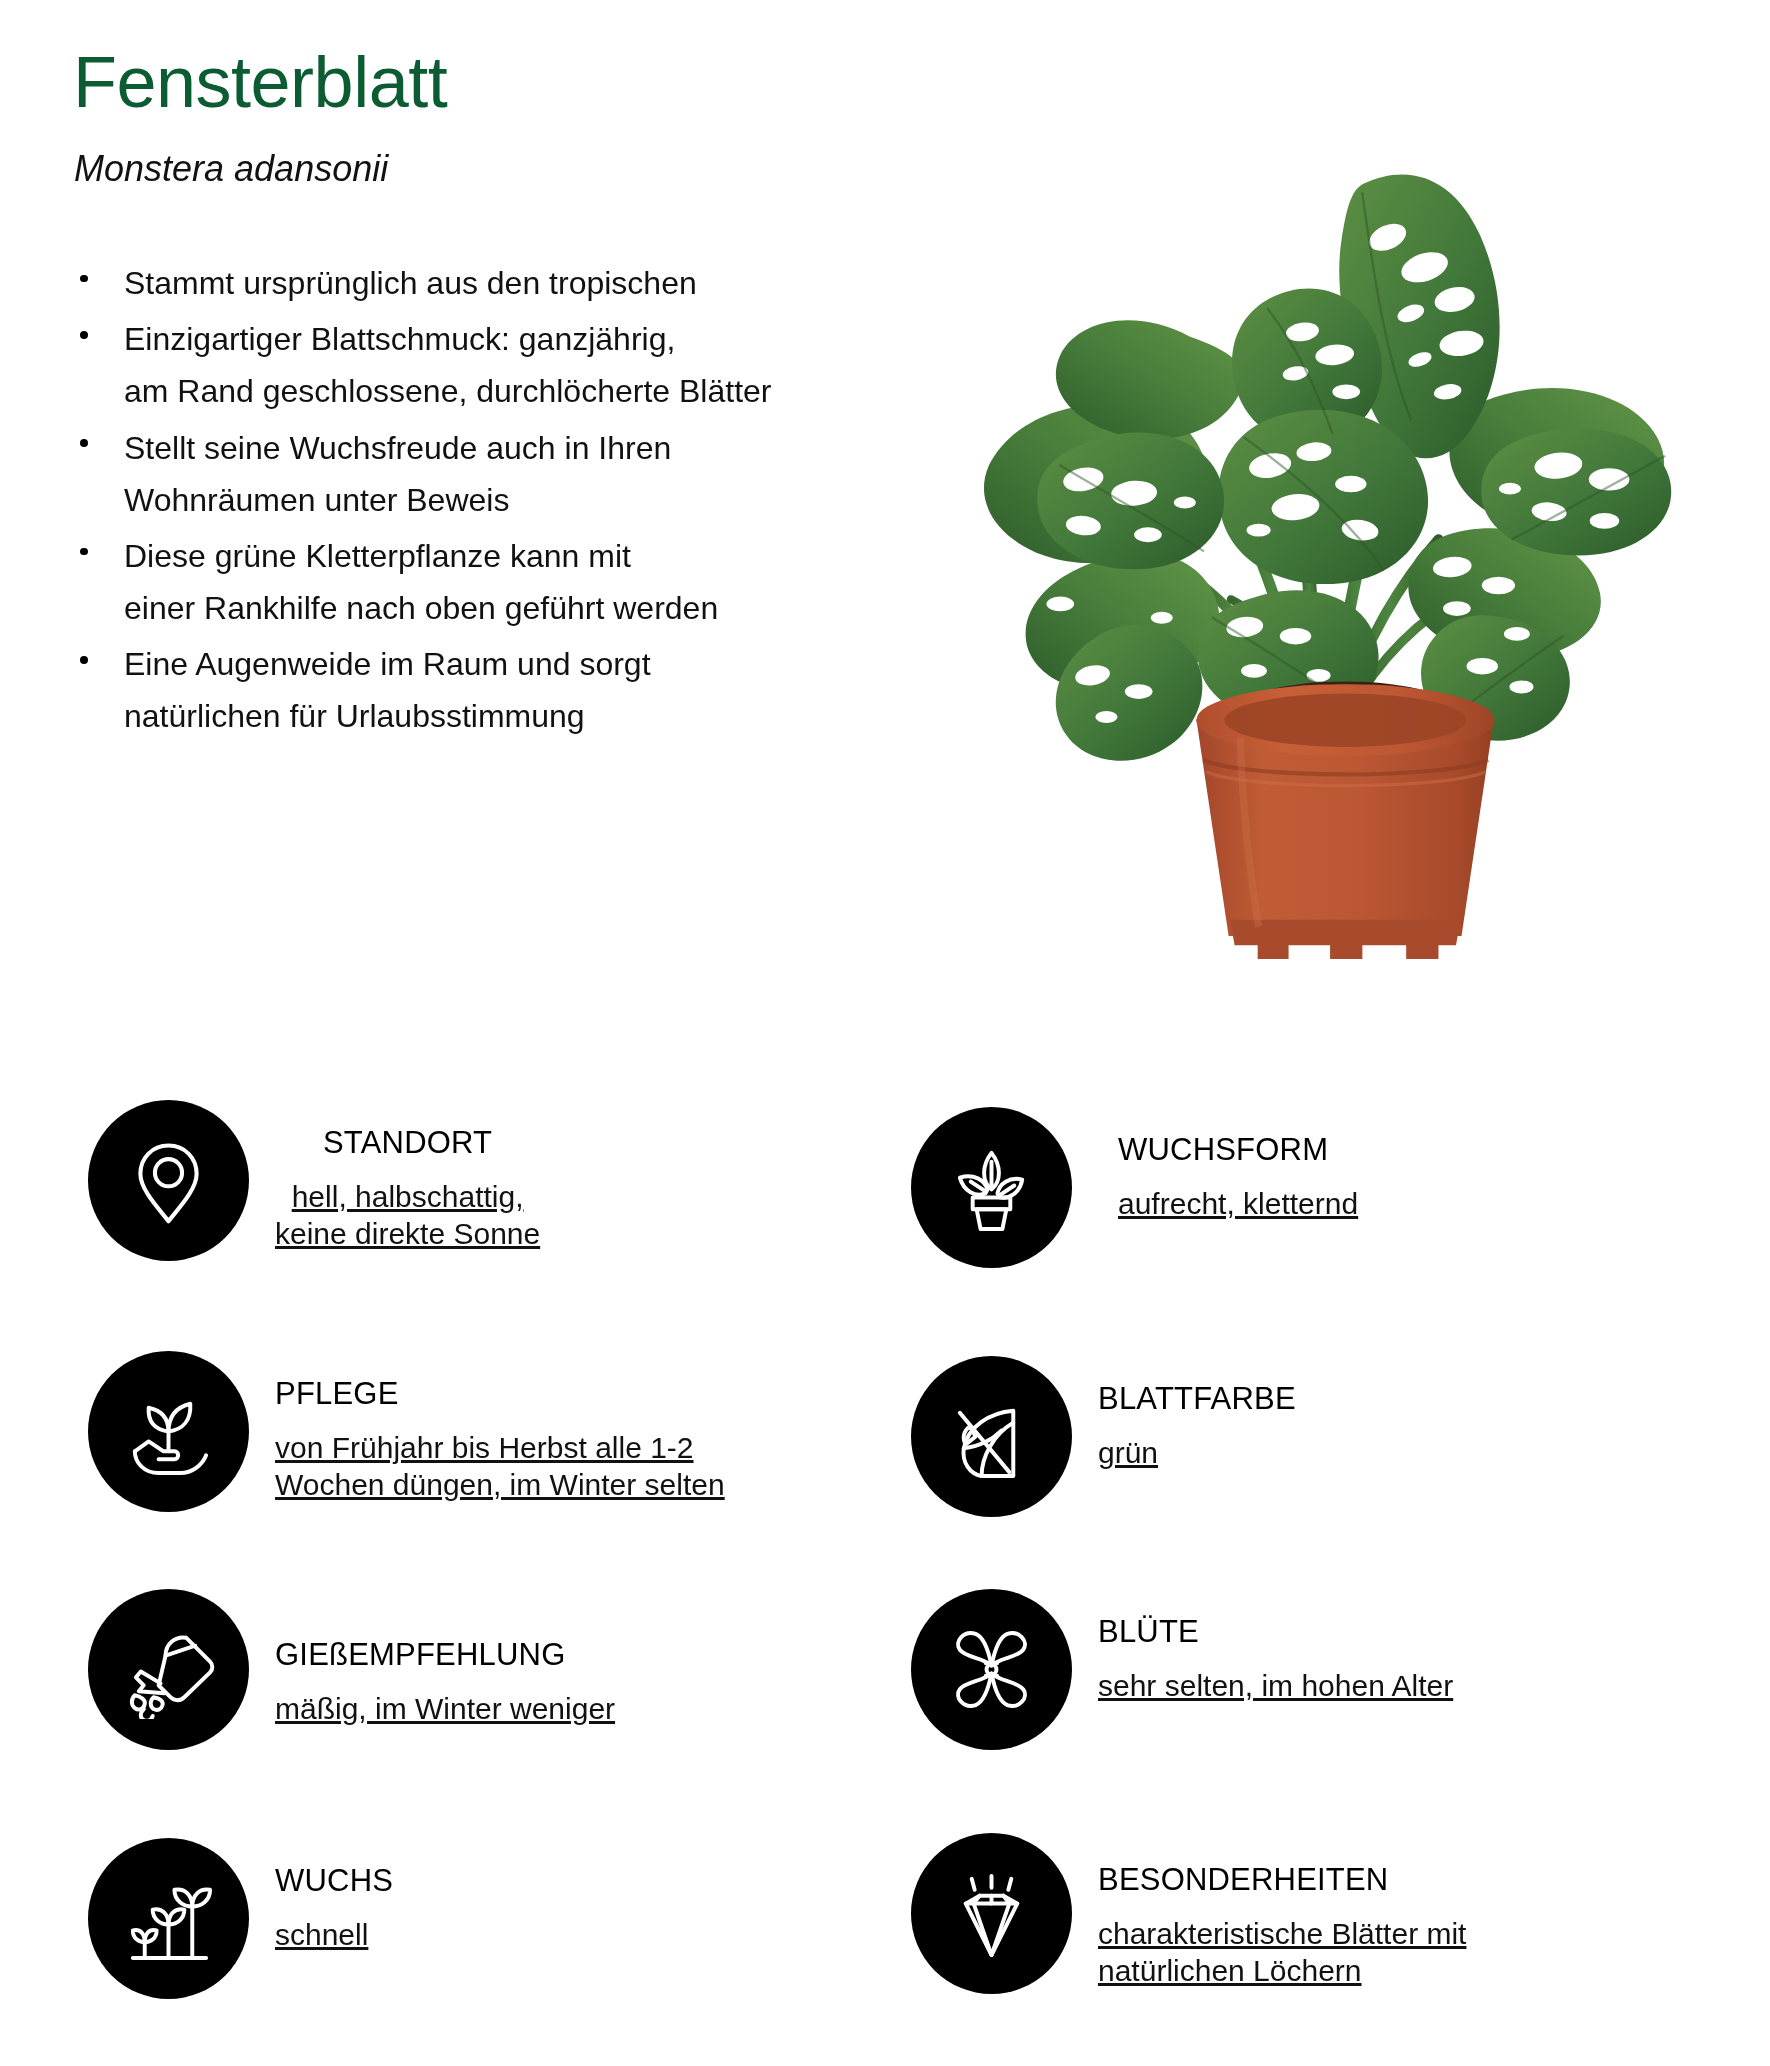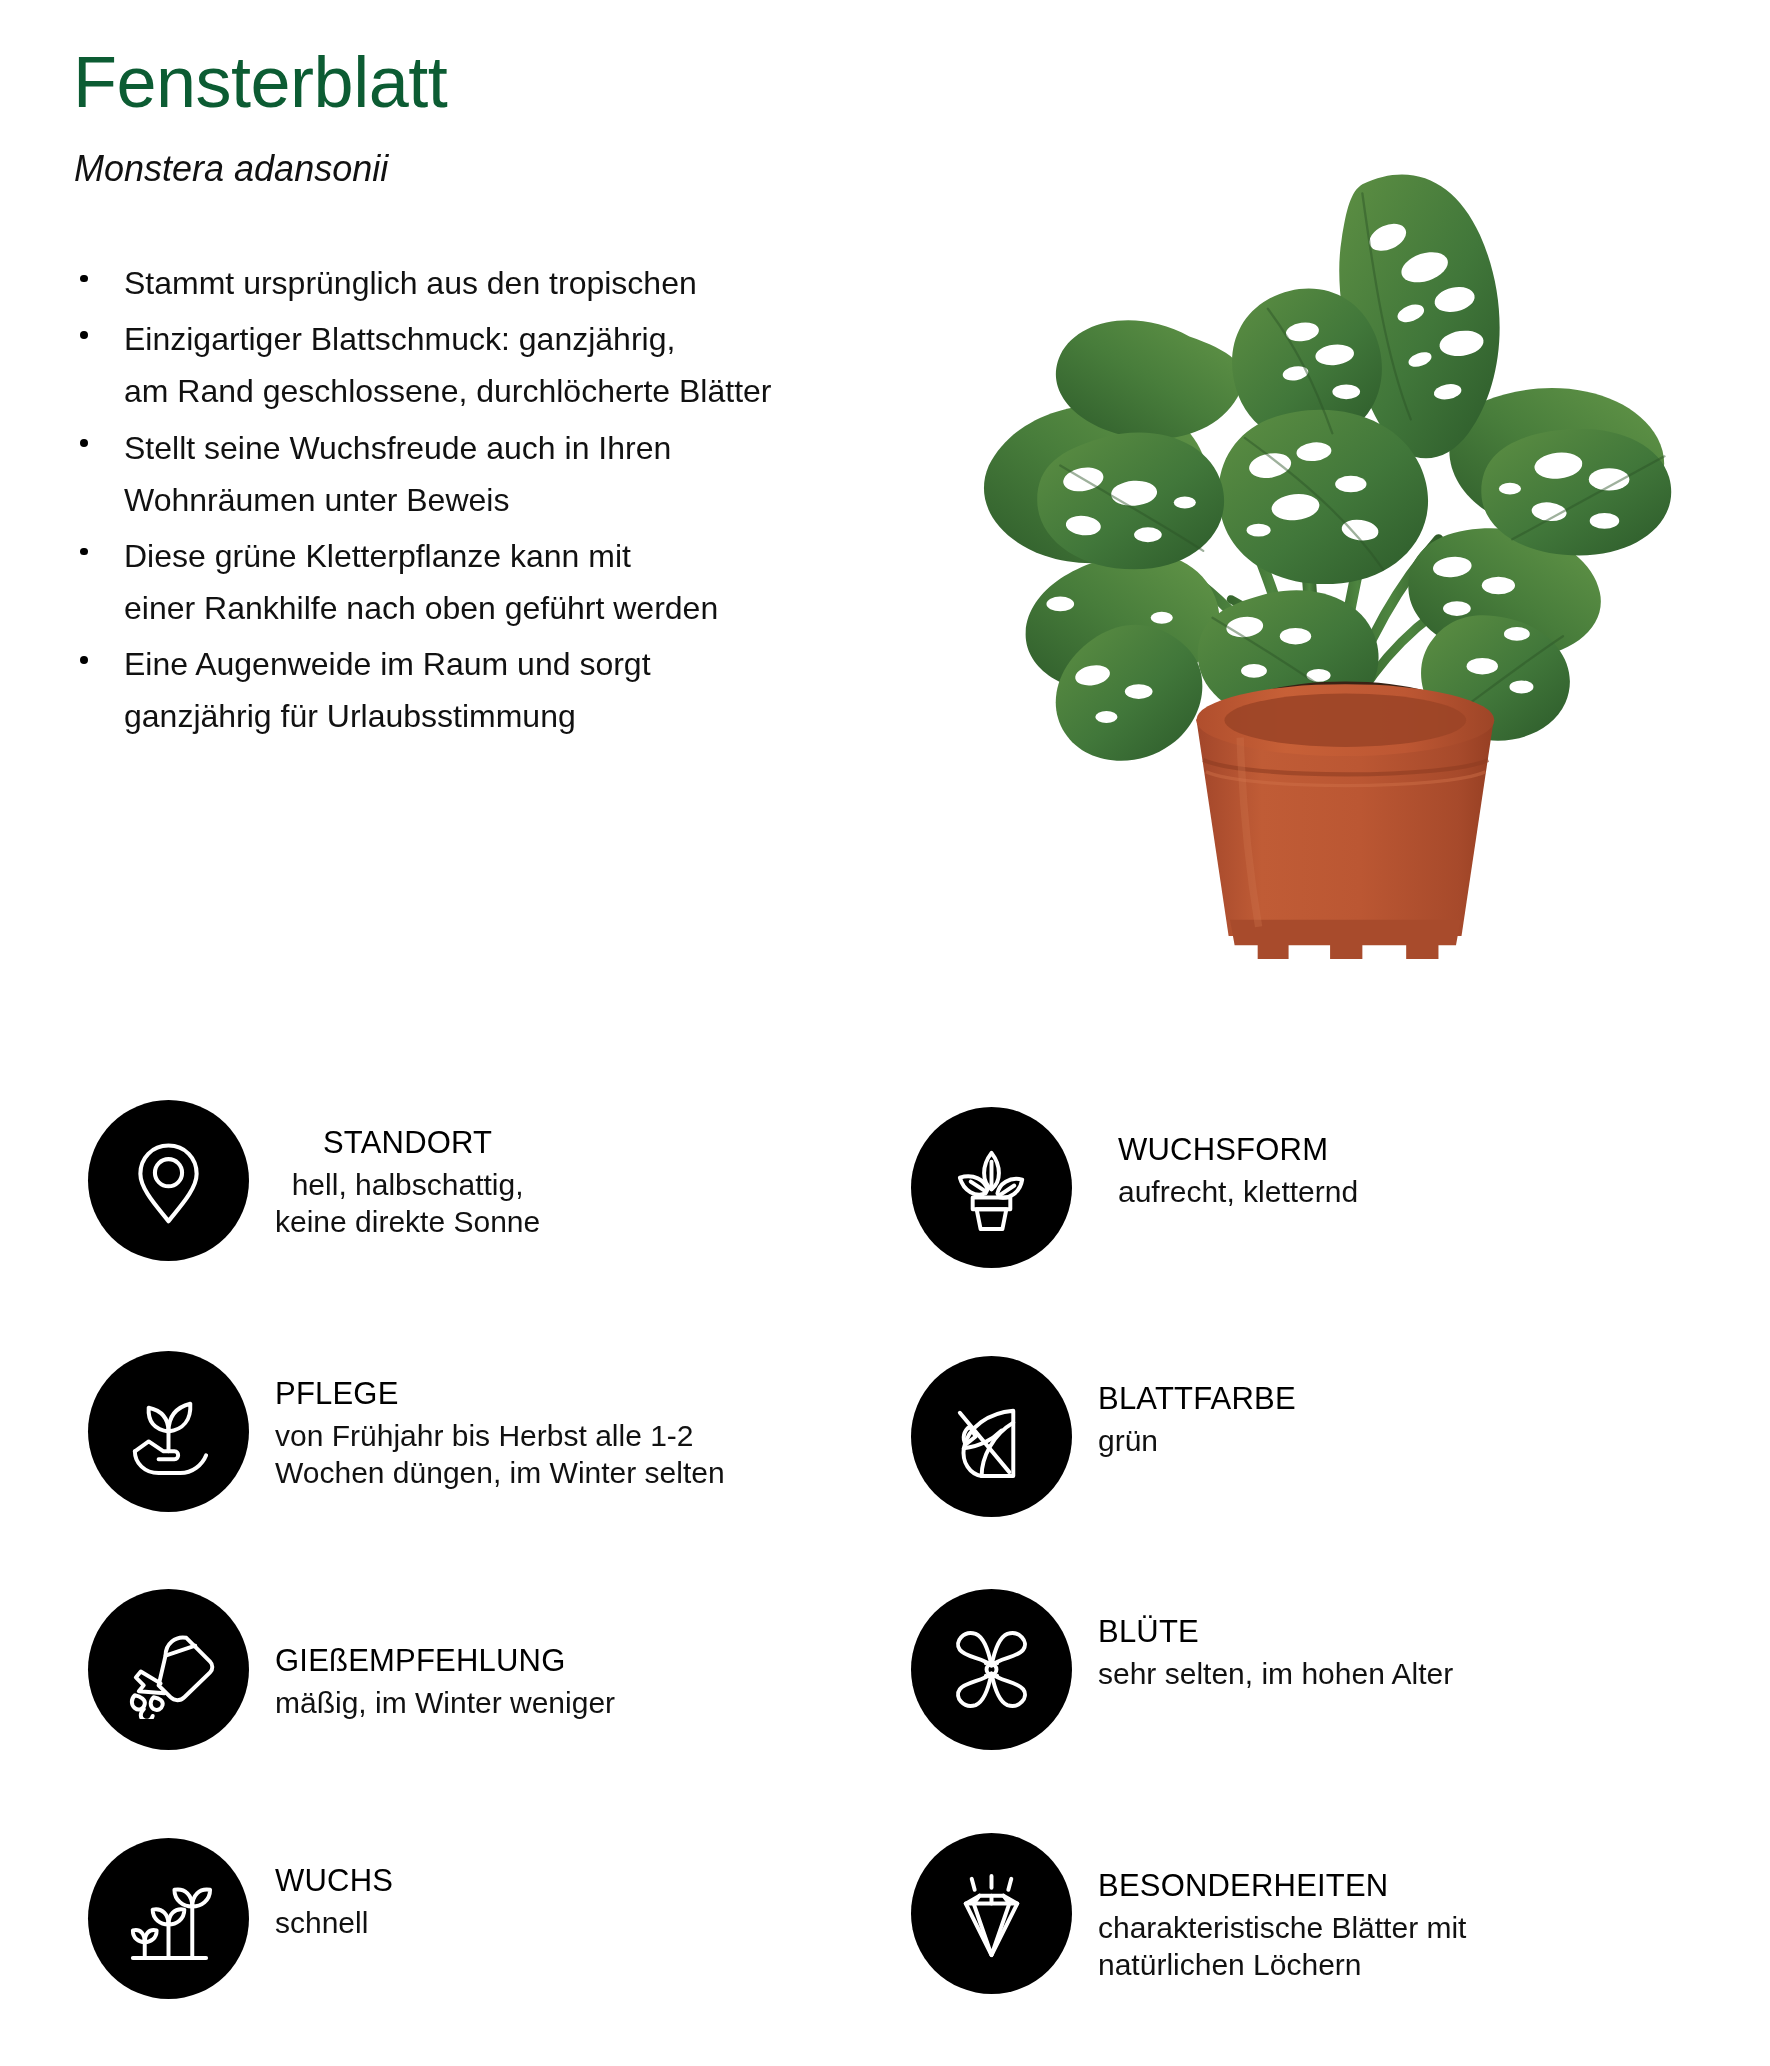--- a/index.html
+++ b/index.html
@@ -105,22 +105,23 @@
     letter-spacing: 0.2px;
     line-height: 1.06;
     color: #000;
     white-space: nowrap;
   }
   .feature-desc {
     font-size: 30px;
     font-weight: 400;
     line-height: 1.24;
     color: #111;
-    margin-top: 6px;
+    margin-top: 18px;
     white-space: pre-line;
+    text-decoration: underline;
   }
 </style>
 </head>
 <body>
 
 <div class="page-title">Fensterblatt</div>
 <div class="page-subtitle">Monstera adansonii</div>
 
 <div class="bullet-list">
 
@@ -143,21 +144,21 @@
 
   <div class="bullet-item">
     <span class="bullet-dot"></span>
     <div class="bullet-line">Diese grüne Kletterpflanze kann mit</div>
     <div class="bullet-line">einer Rankhilfe nach oben geführt werden</div>
   </div>
 
   <div class="bullet-item">
     <span class="bullet-dot"></span>
     <div class="bullet-line">Eine Augenweide im Raum und sorgt</div>
-    <div class="bullet-line">ganzjährig für Urlaubsstimmung</div>
+    <div class="bullet-line">natürlichen für Urlaubsstimmung</div>
   </div>
 
 </div>
 
 <div class="plant-photo">
   <svg viewBox="0 0 1700 1910" xmlns="http://www.w3.org/2000/svg" aria-hidden="true">
     <defs>
       <linearGradient id="potGrad" x1="0" y1="0" x2="1" y2="0">
         <stop offset="0%" stop-color="#a2462a"></stop>
         <stop offset="22%" stop-color="#c05c36"></stop>

